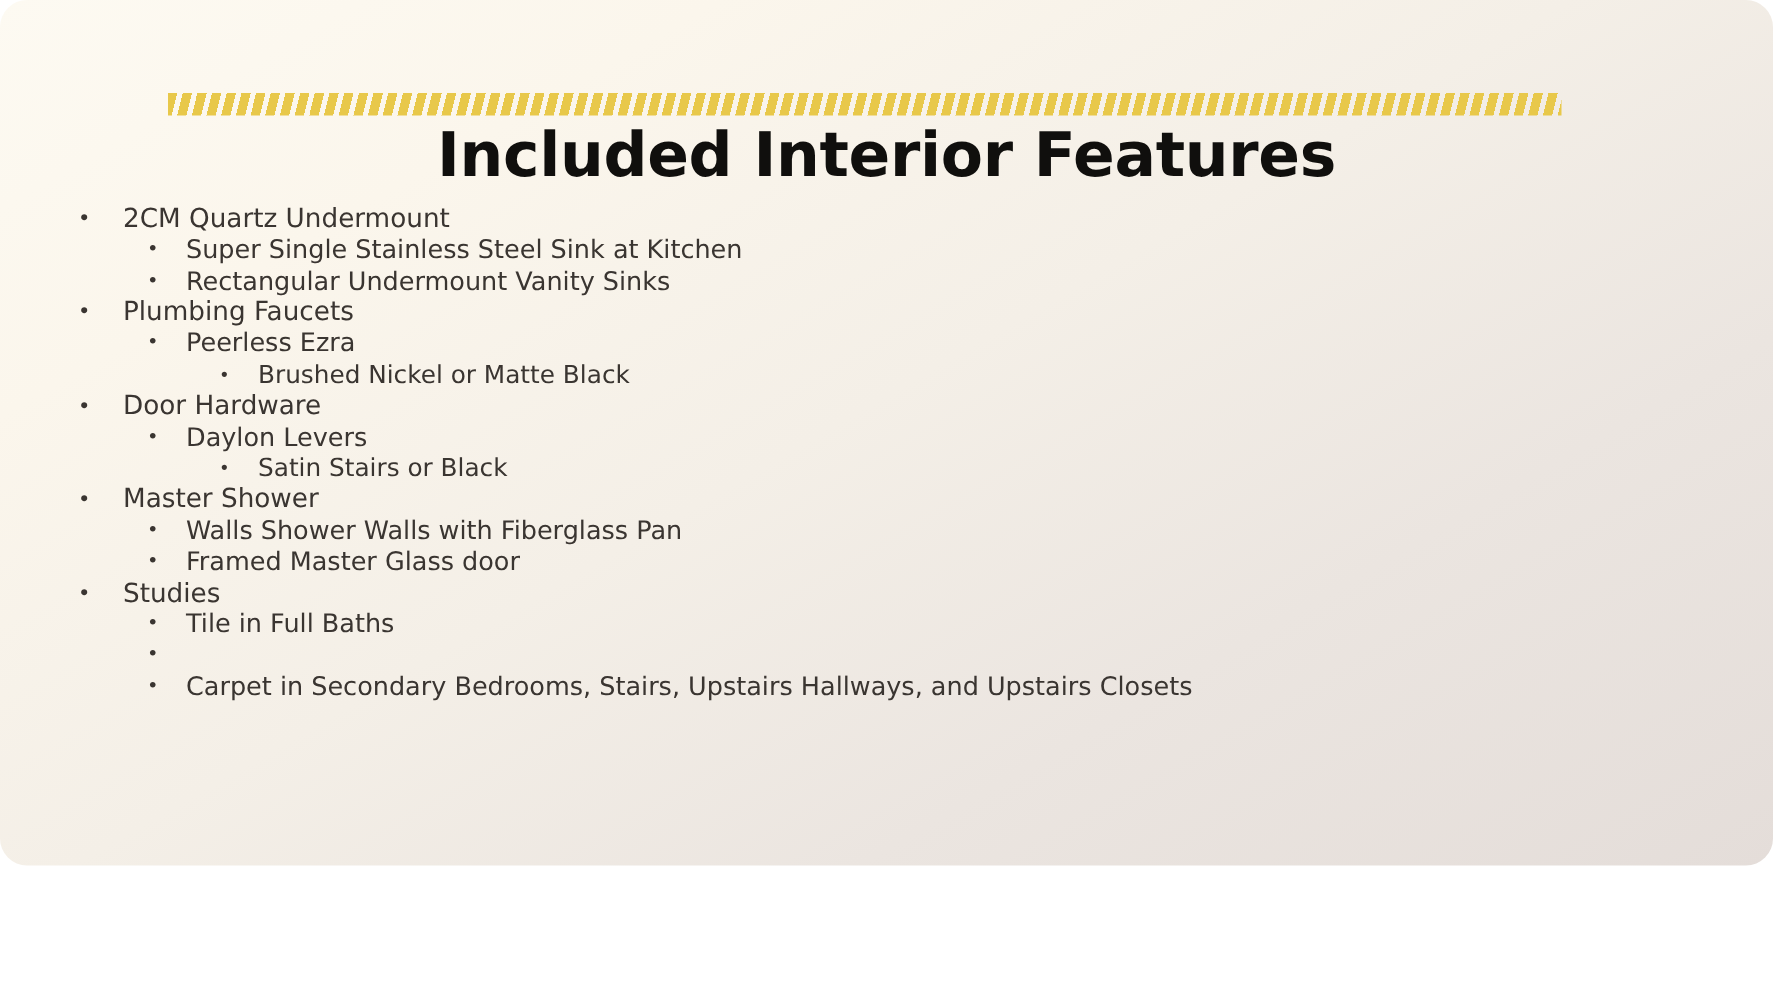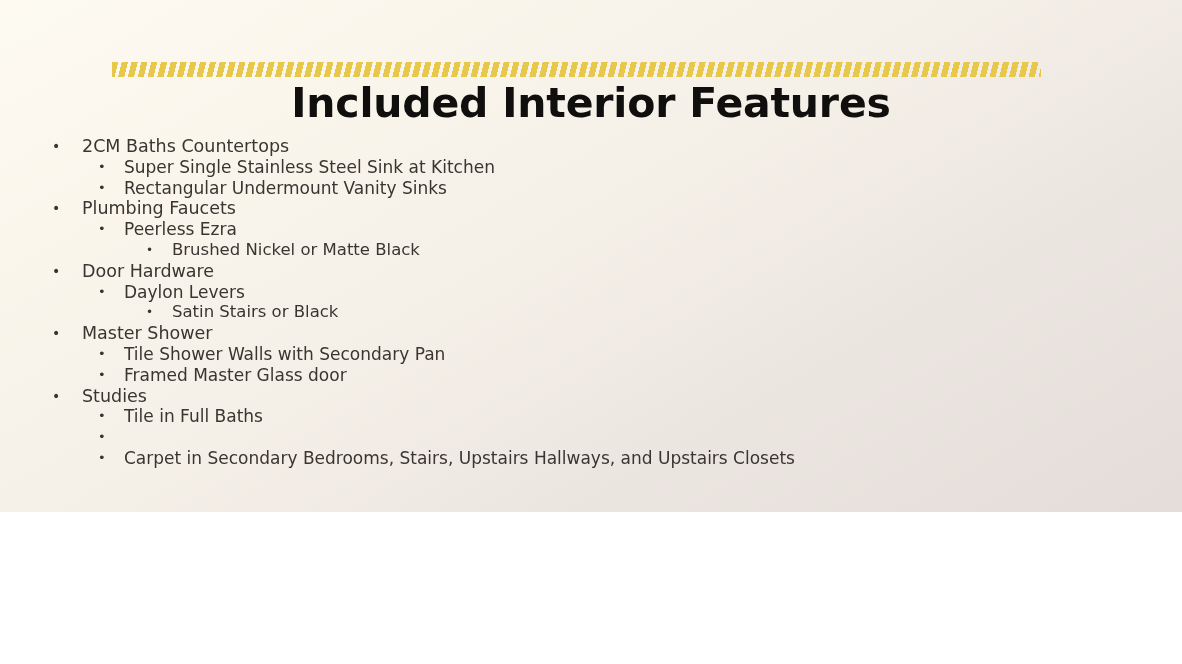--- a/index.html
+++ b/index.html
@@ -9,29 +9,30 @@
   body {
     width: 1182px;
     height: 664px;
     overflow: hidden;
     font-family: "Liberation Sans", sans-serif;
   }
 
   #slide {
     position: relative;
     width: 1182px;
-    height: 512px;
+    height: 577px;
     background:
       linear-gradient(150deg,
         #fdfaf2 0%,
         #fbf6ec 22%,
         #f4efe7 48%,
         #ebe5e0 72%,
         #e4ddd9 100%);
     overflow: hidden;
+    border-radius: 18px;
   }
 
   
   #accent-bar {
     position: absolute;
     left: 112px;
     top: 62px;
     width: 929px;
     height: 15px;
     background-image: repeating-linear-gradient(
@@ -199,21 +200,21 @@
 
 <div id="slide">
 
   <div id="accent-bar"></div>
 
   <div id="title">Included Interior Features</div>
 
   <div id="body-list">
       <div class="row lvl1">
         <span class="bullet">•</span>
-        <span class="txt">2CM Baths Countertops</span>
+        <span class="txt">2CM Quartz Undermount</span>
       </div>
       <div class="row lvl2">
         <span class="bullet">•</span>
         <span class="txt">Super Single Stainless Steel Sink at Kitchen</span>
       </div>
       <div class="row lvl2">
         <span class="bullet">•</span>
         <span class="txt">Rectangular Undermount Vanity Sinks</span>
       </div>
       <div class="row lvl1">
@@ -239,21 +240,21 @@
       <div class="row lvl3">
         <span class="bullet">•</span>
         <span class="txt">Satin Stairs or Black</span>
       </div>
       <div class="row lvl1">
         <span class="bullet">•</span>
         <span class="txt">Master Shower</span>
       </div>
       <div class="row lvl2">
         <span class="bullet">•</span>
-        <span class="txt">Tile Shower Walls with Secondary Pan</span>
+        <span class="txt">Walls Shower Walls with Fiberglass Pan</span>
       </div>
       <div class="row lvl2">
         <span class="bullet">•</span>
         <span class="txt">Framed Master Glass door</span>
       </div>
       <div class="row lvl1">
         <span class="bullet">•</span>
         <span class="txt">Studies</span>
       </div>
       <div class="row lvl2">

